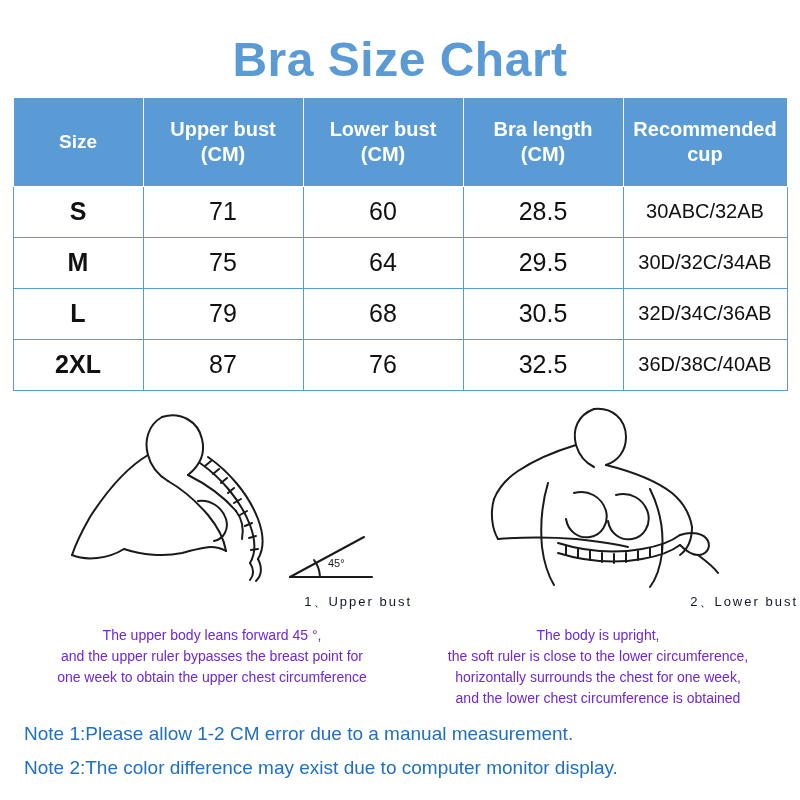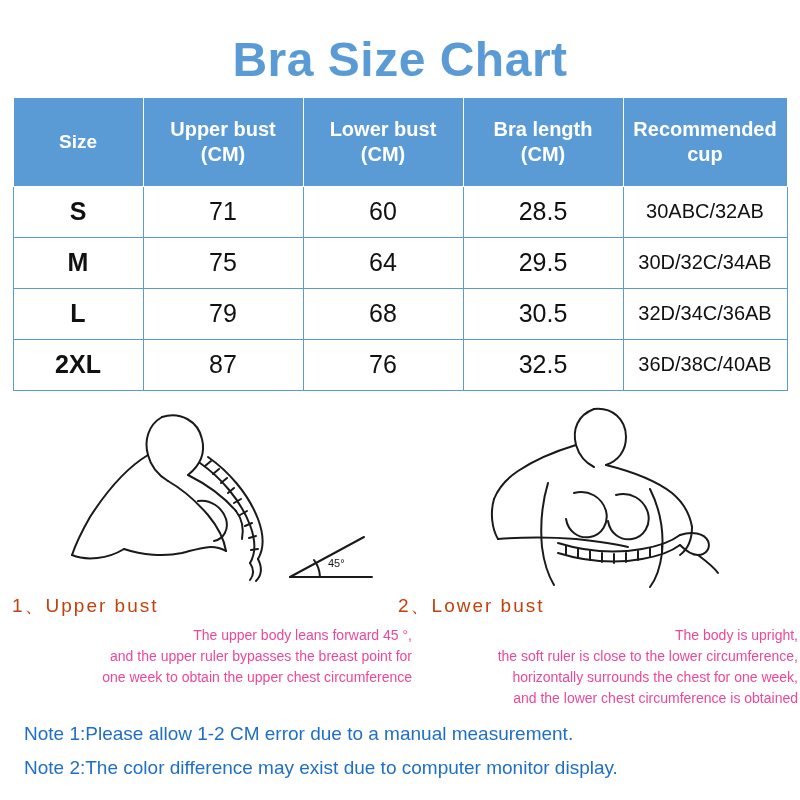--- a/index.html
+++ b/index.html
@@ -87,32 +87,32 @@
   .figure.right { left: 398px; }
   .fig-svg {
     position: absolute;
     top: 0;
     left: 0;
   }
   .fig-caption {
     position: absolute;
     top: 196px;
     width: 100%;
-    text-align: left;
-    font-size: 19px;
-    color: #c2410c;
+    text-align: right;
+    font-size: 13px;
+    color: #0f172a;
     letter-spacing: 2px;
   }
   .fig-desc {
     position: absolute;
     top: 228px;
     width: 100%;
-    text-align: right;
+    text-align: center;
     font-size: 14px;
-    color: #ec4899;
+    color: #6d28d9;
     line-height: 1.5;
   }
   .notes {
     position: absolute;
     bottom: 14px;
     left: 12px;
     width: 800px;
   }
   .note {
     color: #1f6fc4;

